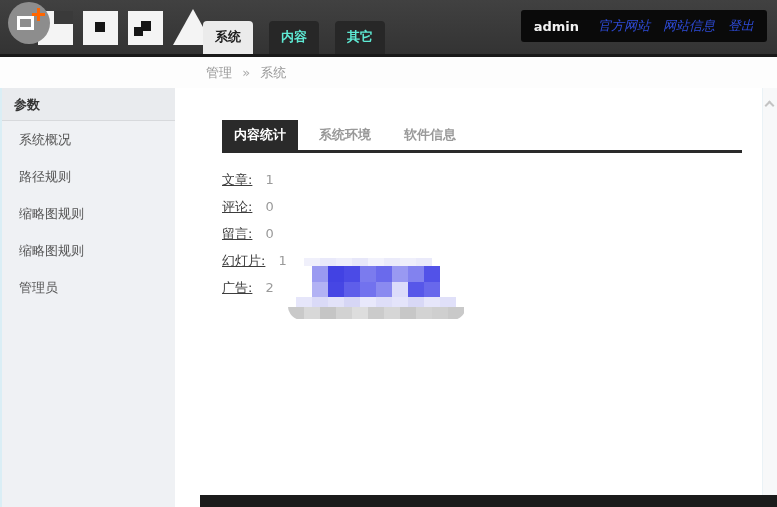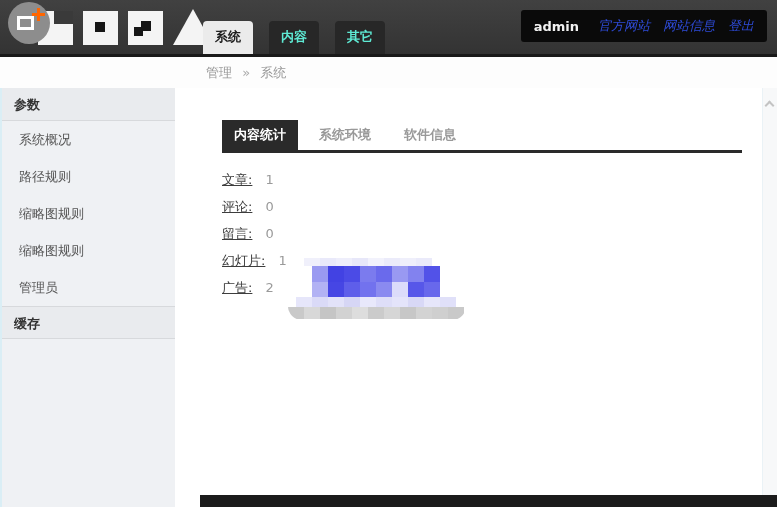--- a/index.html
+++ b/index.html
@@ -174,21 +174,20 @@
 
 <div id="layout">
 
   <aside id="sidebar">
     <div class="side-header">参数</div>
     <a class="side-item">系统概况</a>
     <a class="side-item">路径规则</a>
     <a class="side-item">缩略图规则</a>
     <a class="side-item">缩略图规则</a>
     <a class="side-item">管理员</a>
-    <div class="side-header cache">缓存</div>
   </aside>
 
   <main id="main">
     <div class="content-tabs">
       <span class="ctab active">内容统计</span>
       <span class="ctab">系统环境</span>
       <span class="ctab">软件信息</span>
     </div>
 
     <ul class="stats">

